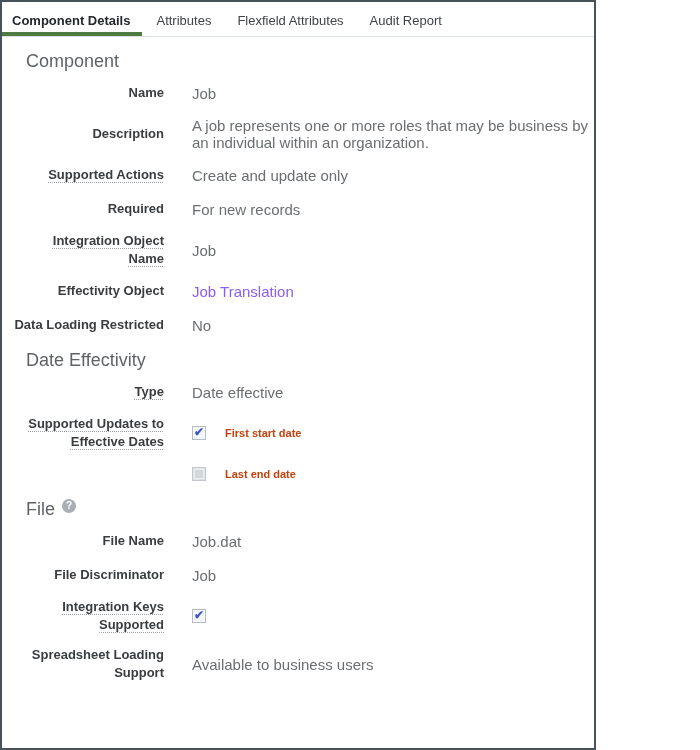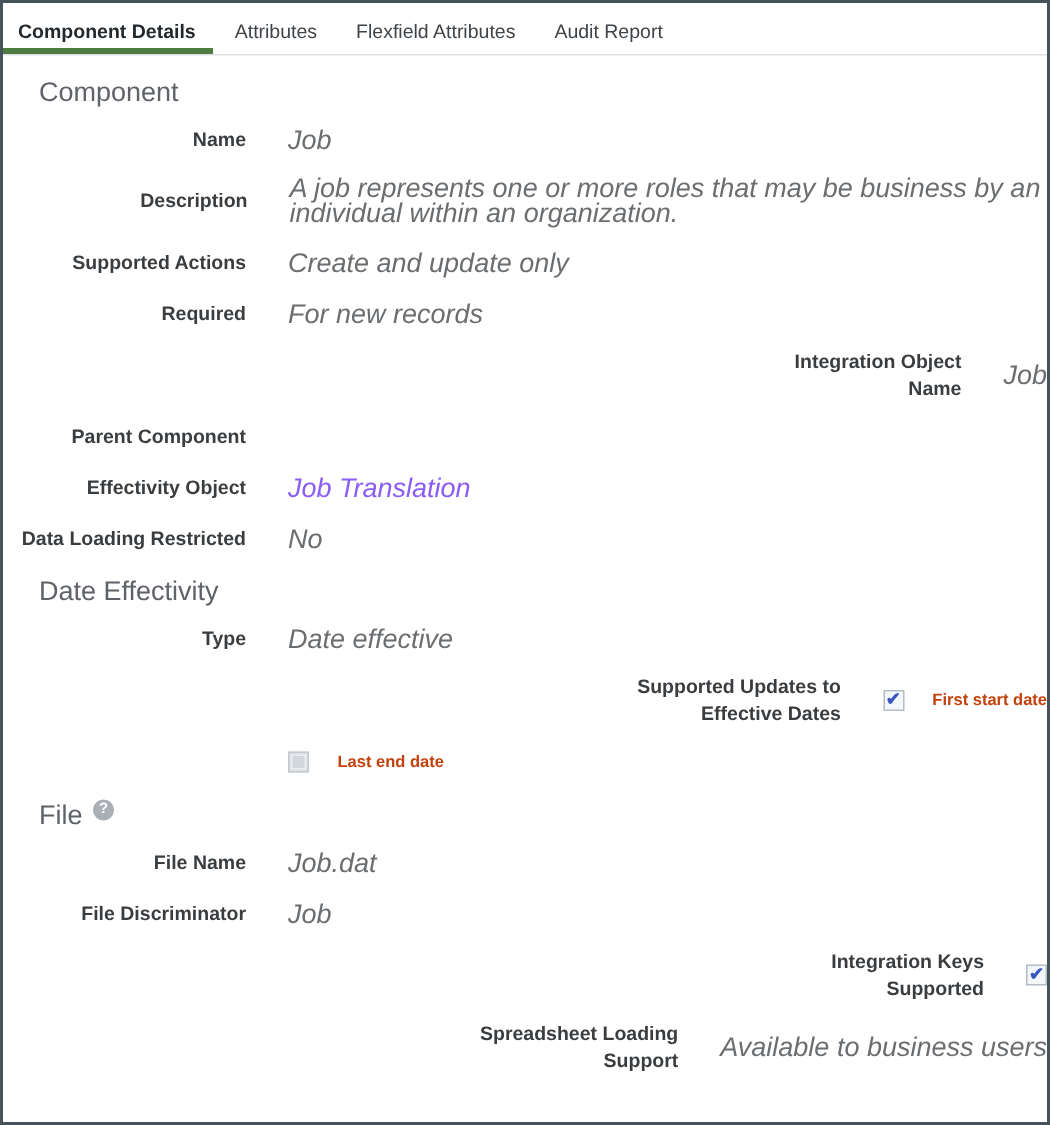--- a/index.html
+++ b/index.html
@@ -1,18 +1,18 @@
 <!DOCTYPE html>
 <html><head>
 <meta charset="utf-8">
 <style>
   * { box-sizing: border-box; }
   html, body { margin: 0; padding: 0; background: #fff; }
   .page {
-    width: 700px; height: 750px;
+    width: 596px; height: 750px;
     border: 2px solid #46535b;
     background: #fff;
     font-family: "Liberation Sans", sans-serif;
     position: relative;
     overflow: hidden;
   }
   
   .tabbar {
     position: relative;
     display: flex;
@@ -59,45 +59,45 @@
     flex: 0 0 auto;
   }
   
   .form { padding: 0 0 0 12px; }
   .row {
     display: flex;
     align-items: center;
     margin-bottom: 12px;
     min-height: 22px;
   }
-  .row.tall { min-height: 36px; justify-content: flex-end; }
+  .row.tall { min-height: 36px; }
   .lbl {
     width: 150px;
     flex: 0 0 150px;
     text-align: right;
     font-size: 13px;
     font-weight: bold;
     color: #3a3d40;
     line-height: 18px;
     white-space: pre-line;
   }
   .lbl.hint {
+    text-decoration: underline;
     text-decoration-style: dotted;
     text-decoration-color: #9aa0a5;
     text-decoration-thickness: 1px;
     text-underline-offset: 3px;
     cursor: help;
   }
   .val {
     margin-left: 28px;
-    font-size: 18px;
+    font-size: 15px;
     color: #6b6e71;
     line-height: 17px;
     max-width: 505px;
-    font-style: italic;
   }
   .val.link {
     color: #8b5cf6;
     cursor: pointer;
   }
   
   .cbwrap { margin-left: 28px; display: flex; align-items: center; gap: 19px; }
   .checkbox {
     width: 14px; height: 14px;
     border: 1px solid #b4bec6;
@@ -163,24 +163,20 @@
     <div class="row">
       <div class="lbl">Required</div>
       <div class="val">For new records</div>
     </div>
     <div class="row tall">
       <div class="lbl hint">Integration Object
 Name</div>
       <div class="val">Job</div>
     </div>
     <div class="row">
-      <div class="lbl">Parent Component</div>
-      <div class="val"></div>
-    </div>
-    <div class="row">
       <div class="lbl">Effectivity Object</div>
       <div class="val link">Job Translation</div>
     </div>
     <div class="row">
       <div class="lbl">Data Loading Restricted</div>
       <div class="val">No</div>
     </div>
   </div>
 
   <div class="section-title">

